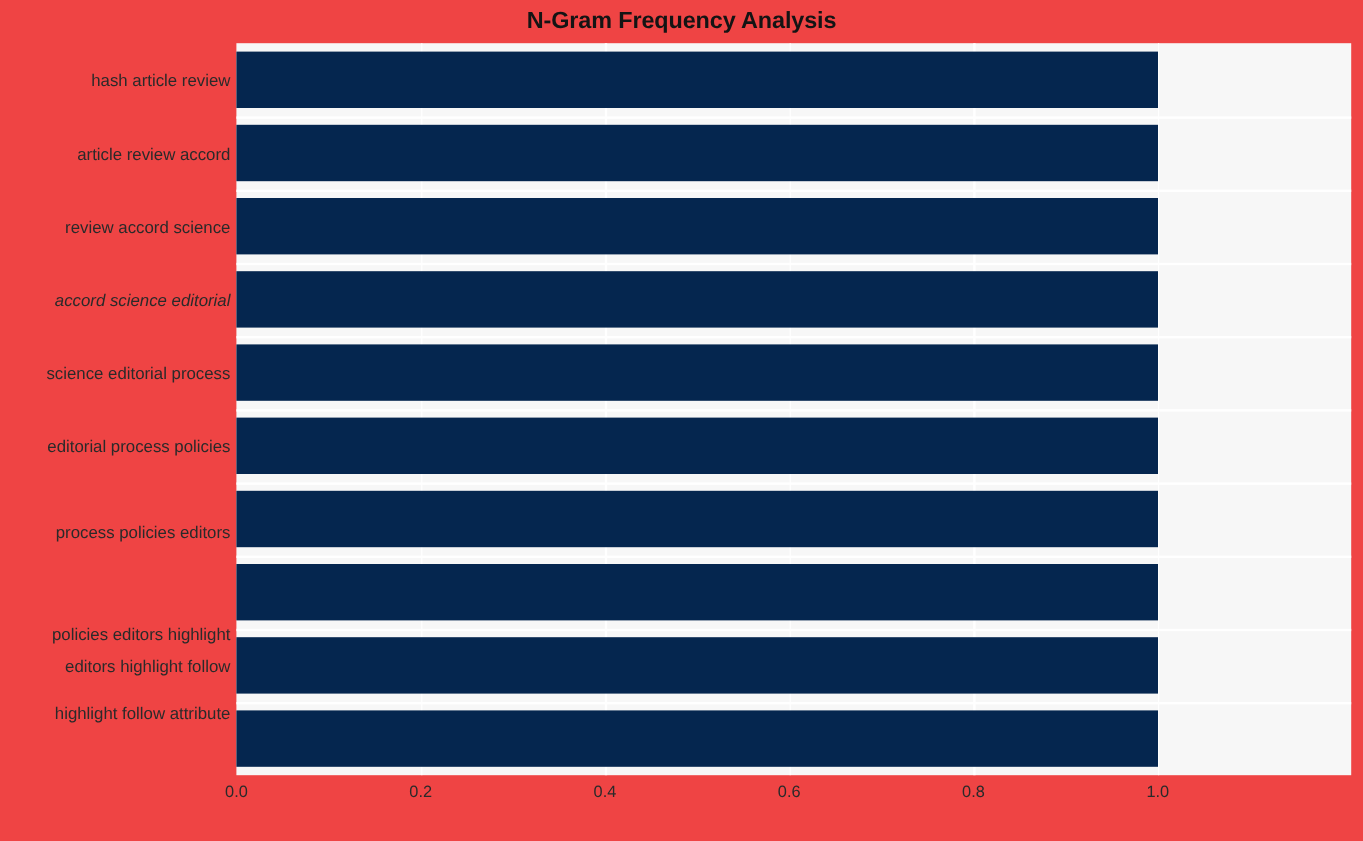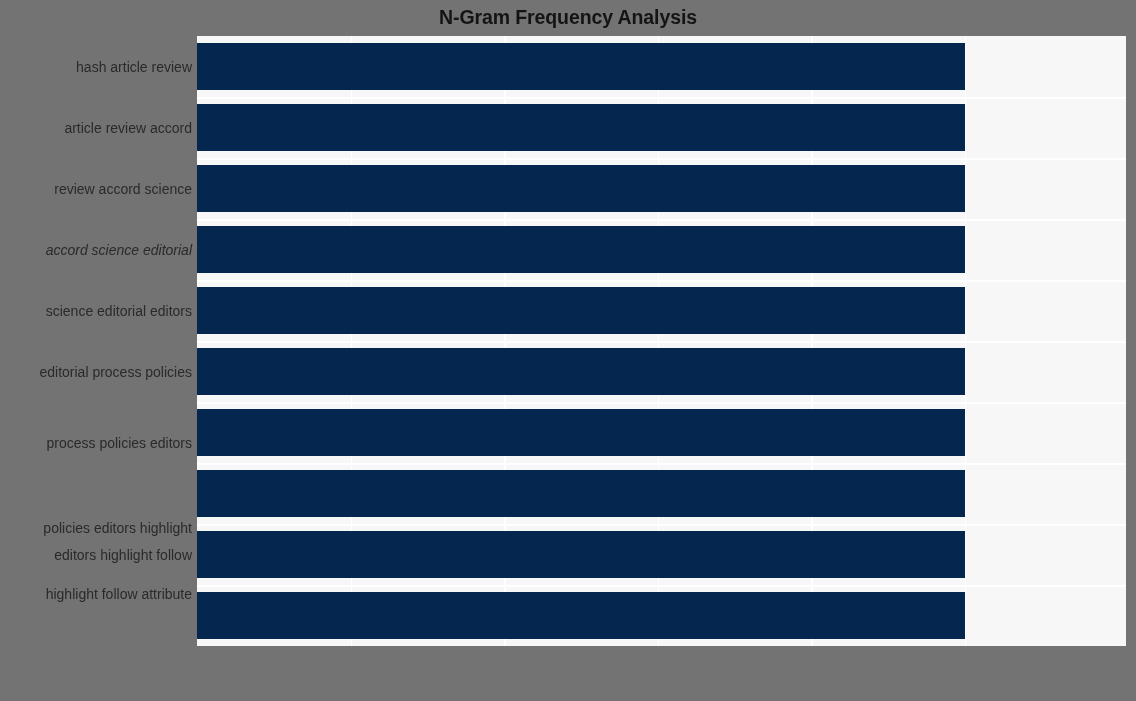--- a/index.html
+++ b/index.html
@@ -8,21 +8,21 @@
     background: #ffffff;
   }
   body {
     font-family: "Liberation Sans", sans-serif;
     -webkit-font-smoothing: antialiased;
   }
   #figure {
     position: relative;
     width: 1136px;
     height: 701px;
-    background: #737373;
+    background: #ef4444;
     overflow: hidden;
   }
   #chart-title {
     position: absolute;
     left: 0;
     top: 6px;
     width: 1136px;
     text-align: center;
     font-size: 19.5px;
     font-weight: bold;
@@ -139,23 +139,31 @@
         <div class="bar" style="top: 494.558px; height: 47.885px; width: 767.769px; background: rgb(5, 38, 79);"></div>
         <div class="bar" style="top: 555.558px; height: 47.885px; width: 767.769px; background: rgb(5, 38, 79);"></div>
       </div>
   </div>
 
   <div id="y-labels">
       <div class="y-label" style="top: 30.5px;">hash article review</div>
       <div class="y-label" style="top: 91.5px;">article review accord</div>
       <div class="y-label" style="top: 152.5px;">review accord science</div>
       <div class="y-label" style="top: 213.5px; font-style: italic;">accord science editorial</div>
-      <div class="y-label" style="top: 274.5px;">science editorial editors</div>
+      <div class="y-label" style="top: 274.5px;">science editorial process</div>
       <div class="y-label" style="top: 335.5px;">editorial process policies</div>
       <div class="y-label" style="top: 407px; padding-left: 48px;">process policies editors</div>
       <div class="y-label" style="top: 457.5px; margin-top: 34px;">policies editors highlight</div>
       <div class="y-label" style="top: 518.5px;">editors highlight follow</div>
       <div class="y-label" style="top: 558px;">highlight follow attribute</div>
     </div>
 
+  <div id="x-labels">
+      <div class="x-label" style="left: 197px;">0.0</div>
+      <div class="x-label" style="left: 350.554px;">0.2</div>
+      <div class="x-label" style="left: 504.107px;">0.4</div>
+      <div class="x-label" style="left: 657.661px;">0.6</div>
+      <div class="x-label" style="left: 811.215px;">0.8</div>
+      <div class="x-label" style="left: 964.769px;">1.0</div>
+    </div>
 
 
 </div>
 
 </body></html>

